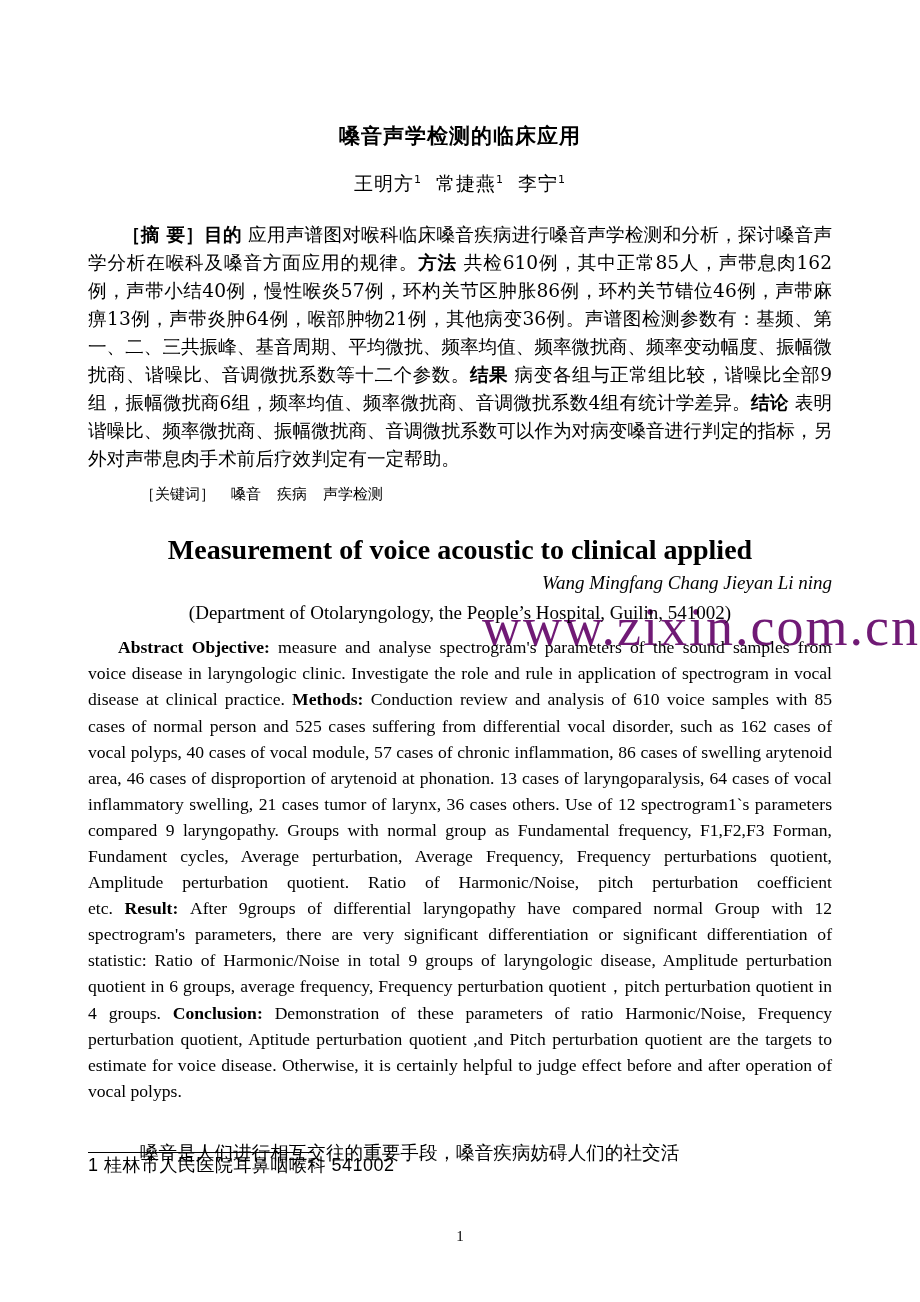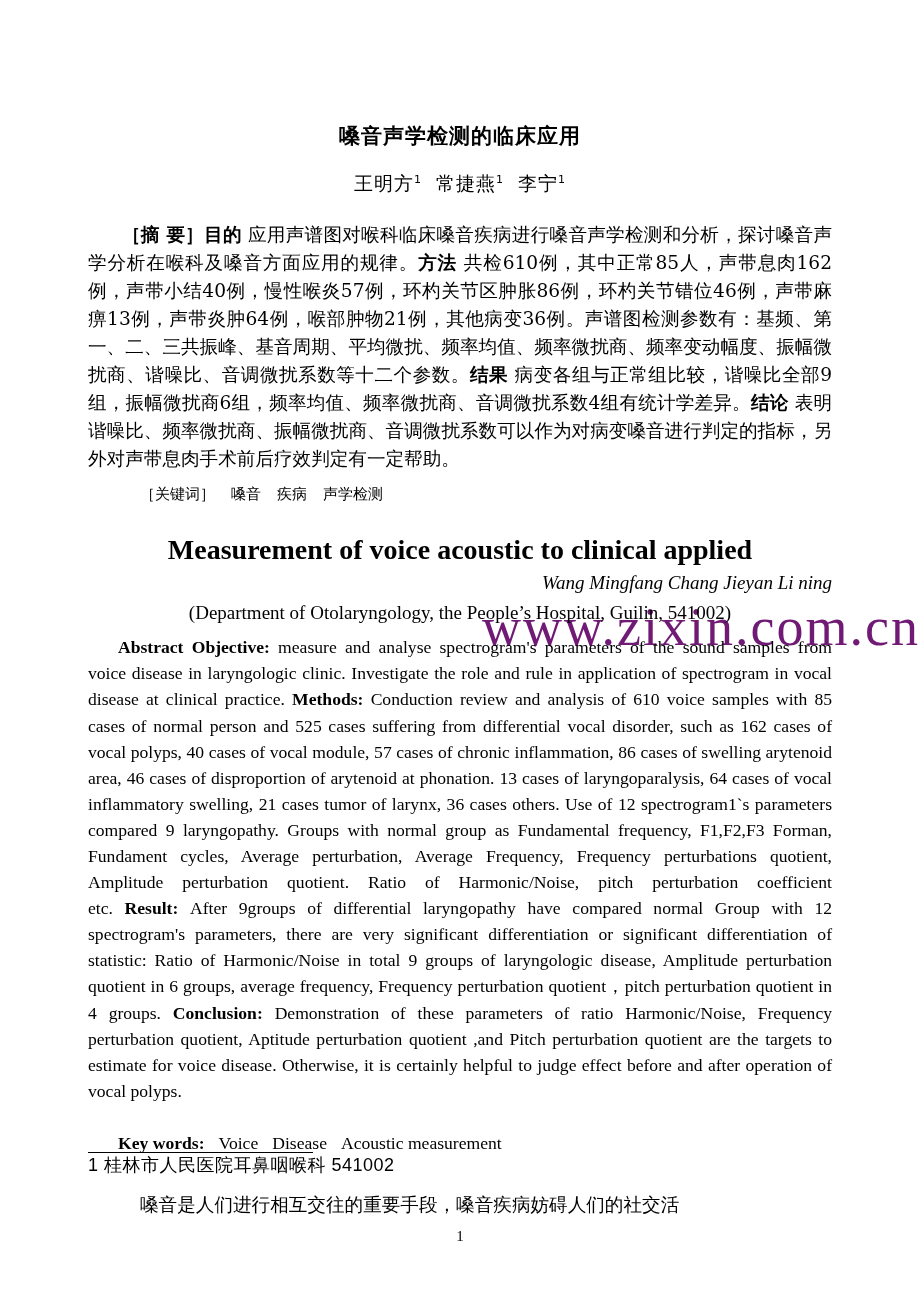--- a/index.html
+++ b/index.html
@@ -216,21 +216,20 @@
     <p class="cn-keywords"><span>［关键词］</span><span class="kw-gap"></span><span>嗓音</span><span class="kw-gap"></span><span>疾病</span><span class="kw-gap"></span><span>声学检测</span></p>
 
     <h2 class="en-title">Measurement of  voice acoustic to clinical applied</h2>
 
     <p class="en-authors">Wang Mingfang Chang Jieyan Li ning</p>
 
     <p class="en-affil">(Department of Otolaryngology, the People’s Hospital, Guilin, 541002)</p>
 
     <p class="en-abstract"><b>Abstract</b>&nbsp;<b>Objective:</b>&nbsp;<span>measure and analyse spectrogram's parameters of the sound samples from voice disease in laryngologic clinic. Investigate the role and rule in application of spectrogram in vocal disease at clinical practice.</span>&nbsp;<b>Methods:</b>&nbsp;<span>Conduction review and analysis of 610 voice samples with 85 cases of  normal person and 525 cases suffering from differential vocal disorder, such as 162 cases of vocal polyps, 40 cases of  vocal module, 57 cases of chronic inflammation, 86 cases of swelling arytenoid area, 46 cases of disproportion of arytenoid at phonation. 13 cases of laryngoparalysis, 64 cases of vocal inflammatory swelling, 21 cases tumor of larynx, 36 cases others. Use of 12 spectrogram1`s parameters compared 9 laryngopathy. Groups with normal group as Fundamental frequency, F1,F2,F3 Forman, Fundament cycles, Average perturbation, Average Frequency, Frequency perturbations quotient, Amplitude perturbation quotient. Ratio of Harmonic/Noise, pitch perturbation coefficient etc.</span>&nbsp;<b>Result:</b>&nbsp;<span>After 9groups of differential laryngopathy have compared normal Group with 12 spectrogram's parameters, there are very significant differentiation or significant differentiation of statistic: Ratio of Harmonic/Noise in total 9 groups of laryngologic disease, Amplitude perturbation quotient in 6 groups, average frequency, Frequency perturbation quotient，pitch perturbation quotient in 4 groups.</span>&nbsp;<b>Conclusion:</b>&nbsp;<span>Demonstration of these parameters of ratio Harmonic/Noise, Frequency perturbation quotient, Aptitude perturbation quotient ,and Pitch perturbation quotient are the targets to estimate for voice disease. Otherwise, it is certainly helpful to judge effect before and after operation of vocal polyps.</span></p>
 
-    <p class="en-keywords"><b>Key words:</b><span class="kw-gap-en"></span><span>Voice</span><span class="kw-gap-en"></span><span>Disease</span><span class="kw-gap-en"></span><span>Acoustic measurement</span></p>
 
     <p class="body-start">嗓音是人们进行相互交往的重要手段，嗓音疾病妨碍人们的社交活</p>
 
   </div>
 
   <div class="footnote-rule"></div>
 
   <div class="footnote">1 桂林市人民医院耳鼻咽喉科 541002</div>
 
   <div class="page-number">1</div>

